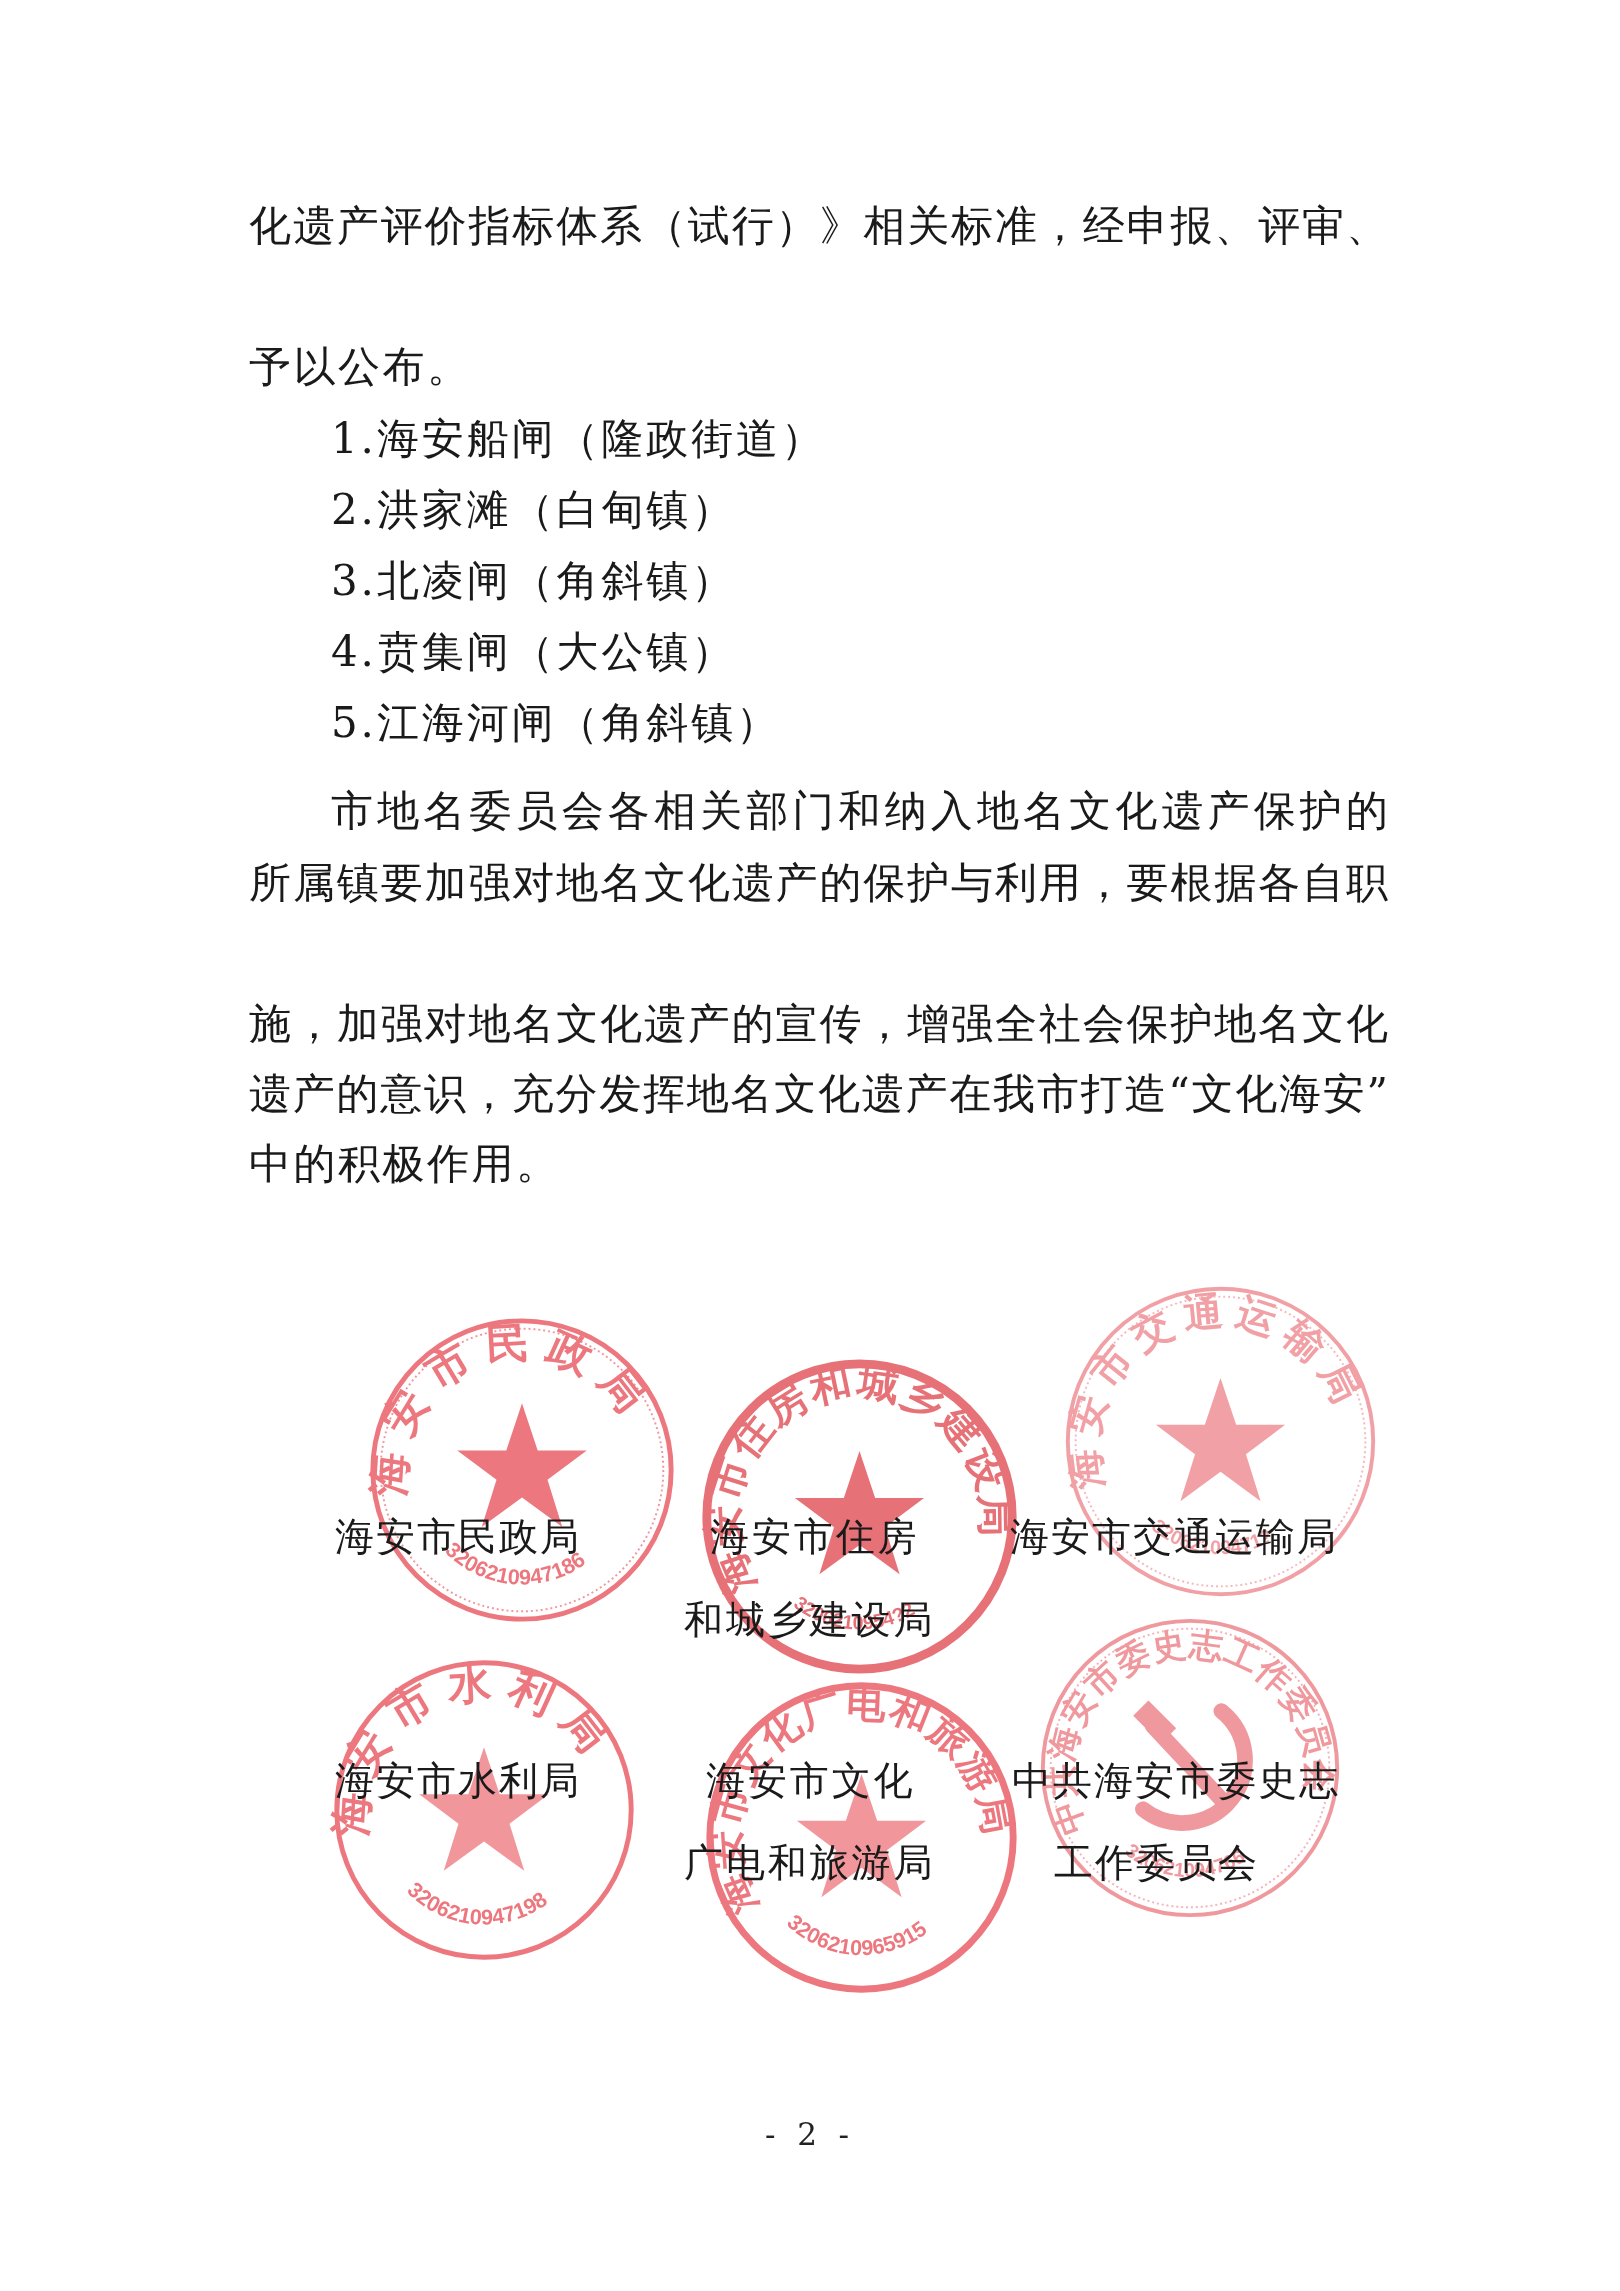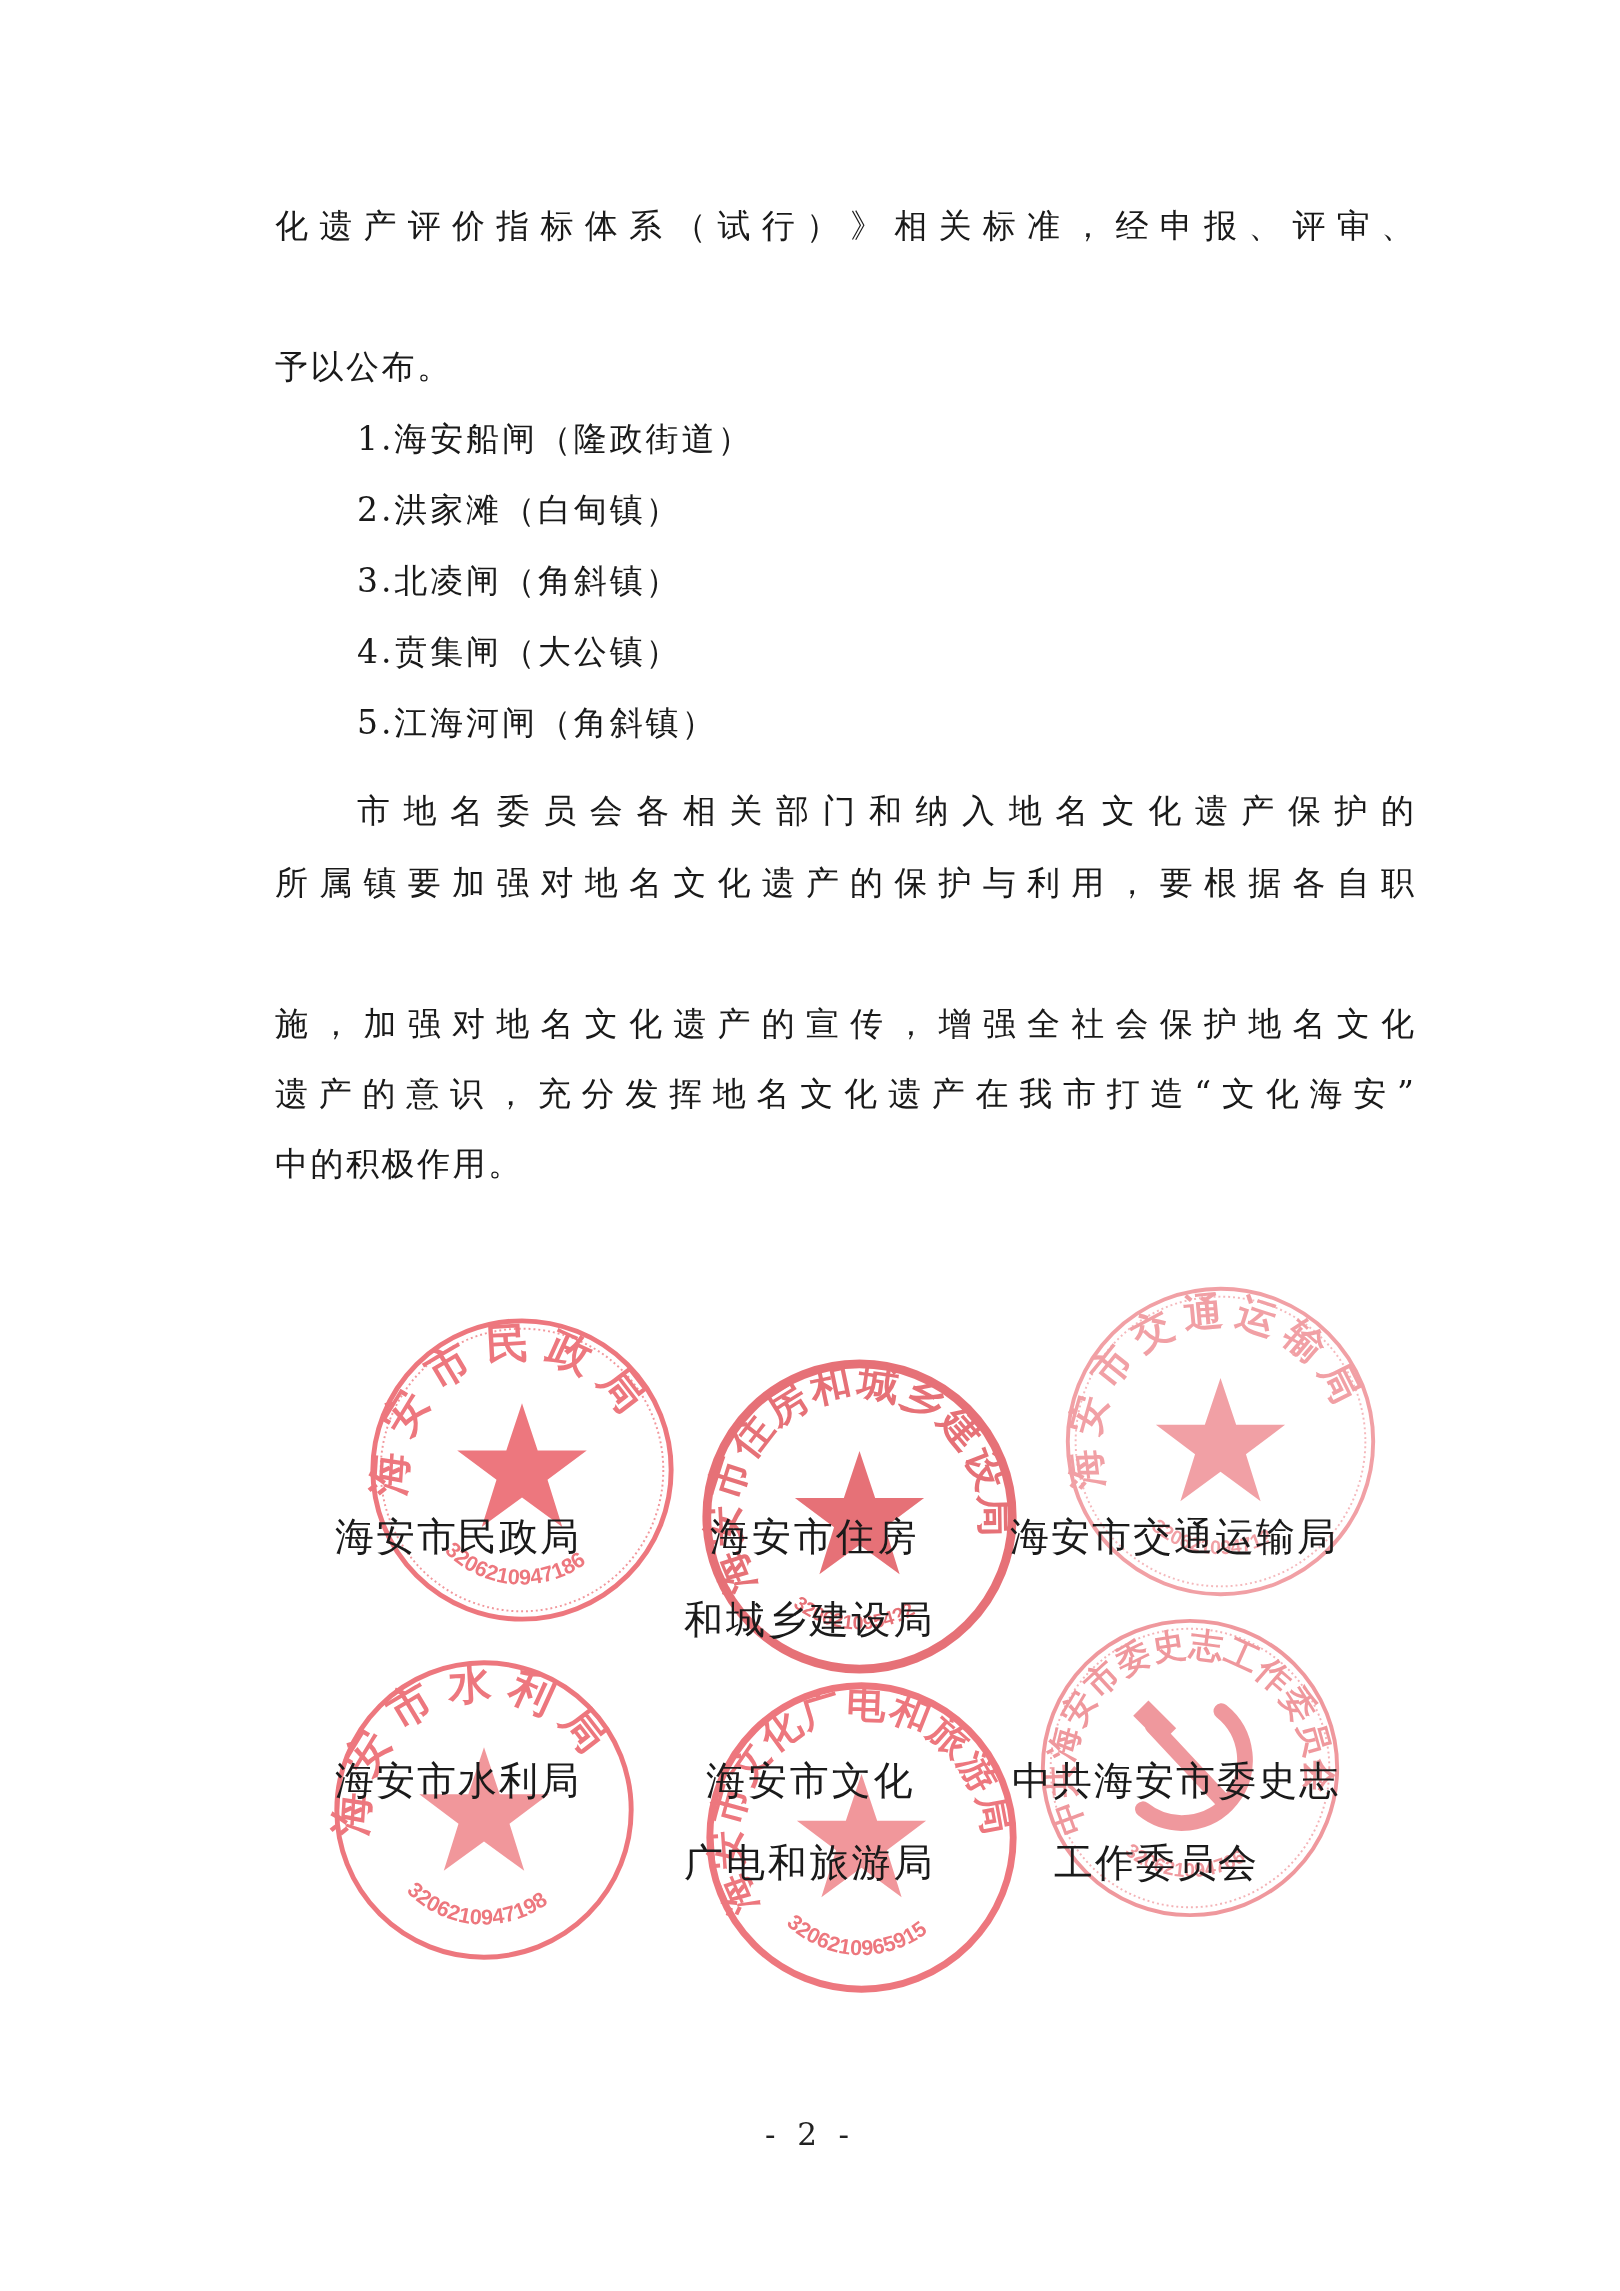--- a/index.html
+++ b/index.html
@@ -5,26 +5,25 @@
     html, body { margin: 0; padding: 0; background: #ffffff; }
     body { width: 1620px; height: 2292px; position: relative; overflow: hidden; }
     .page {
       position: absolute; left: 0; top: 0; width: 1620px; height: 2292px;
       background: #ffffff;
       font-family: "DejaVu Serif", "Liberation Serif", serif;
       color: #1a1a1a;
     }
     .line {
       position: absolute;
-      font-size: 33px;
+      font-size: 42px;
       line-height: 47px;
       height: 47px;
       white-space: nowrap;
       letter-spacing: 2.5px;
-      margin-left: 26px;
     }
     .justify {
       text-align: justify;
       text-align-last: justify;
       width: 1139px;
       letter-spacing: 0;
     }
     .list-item { left: 331px; letter-spacing: 2.9px; }
     .sig {
       position: absolute;

